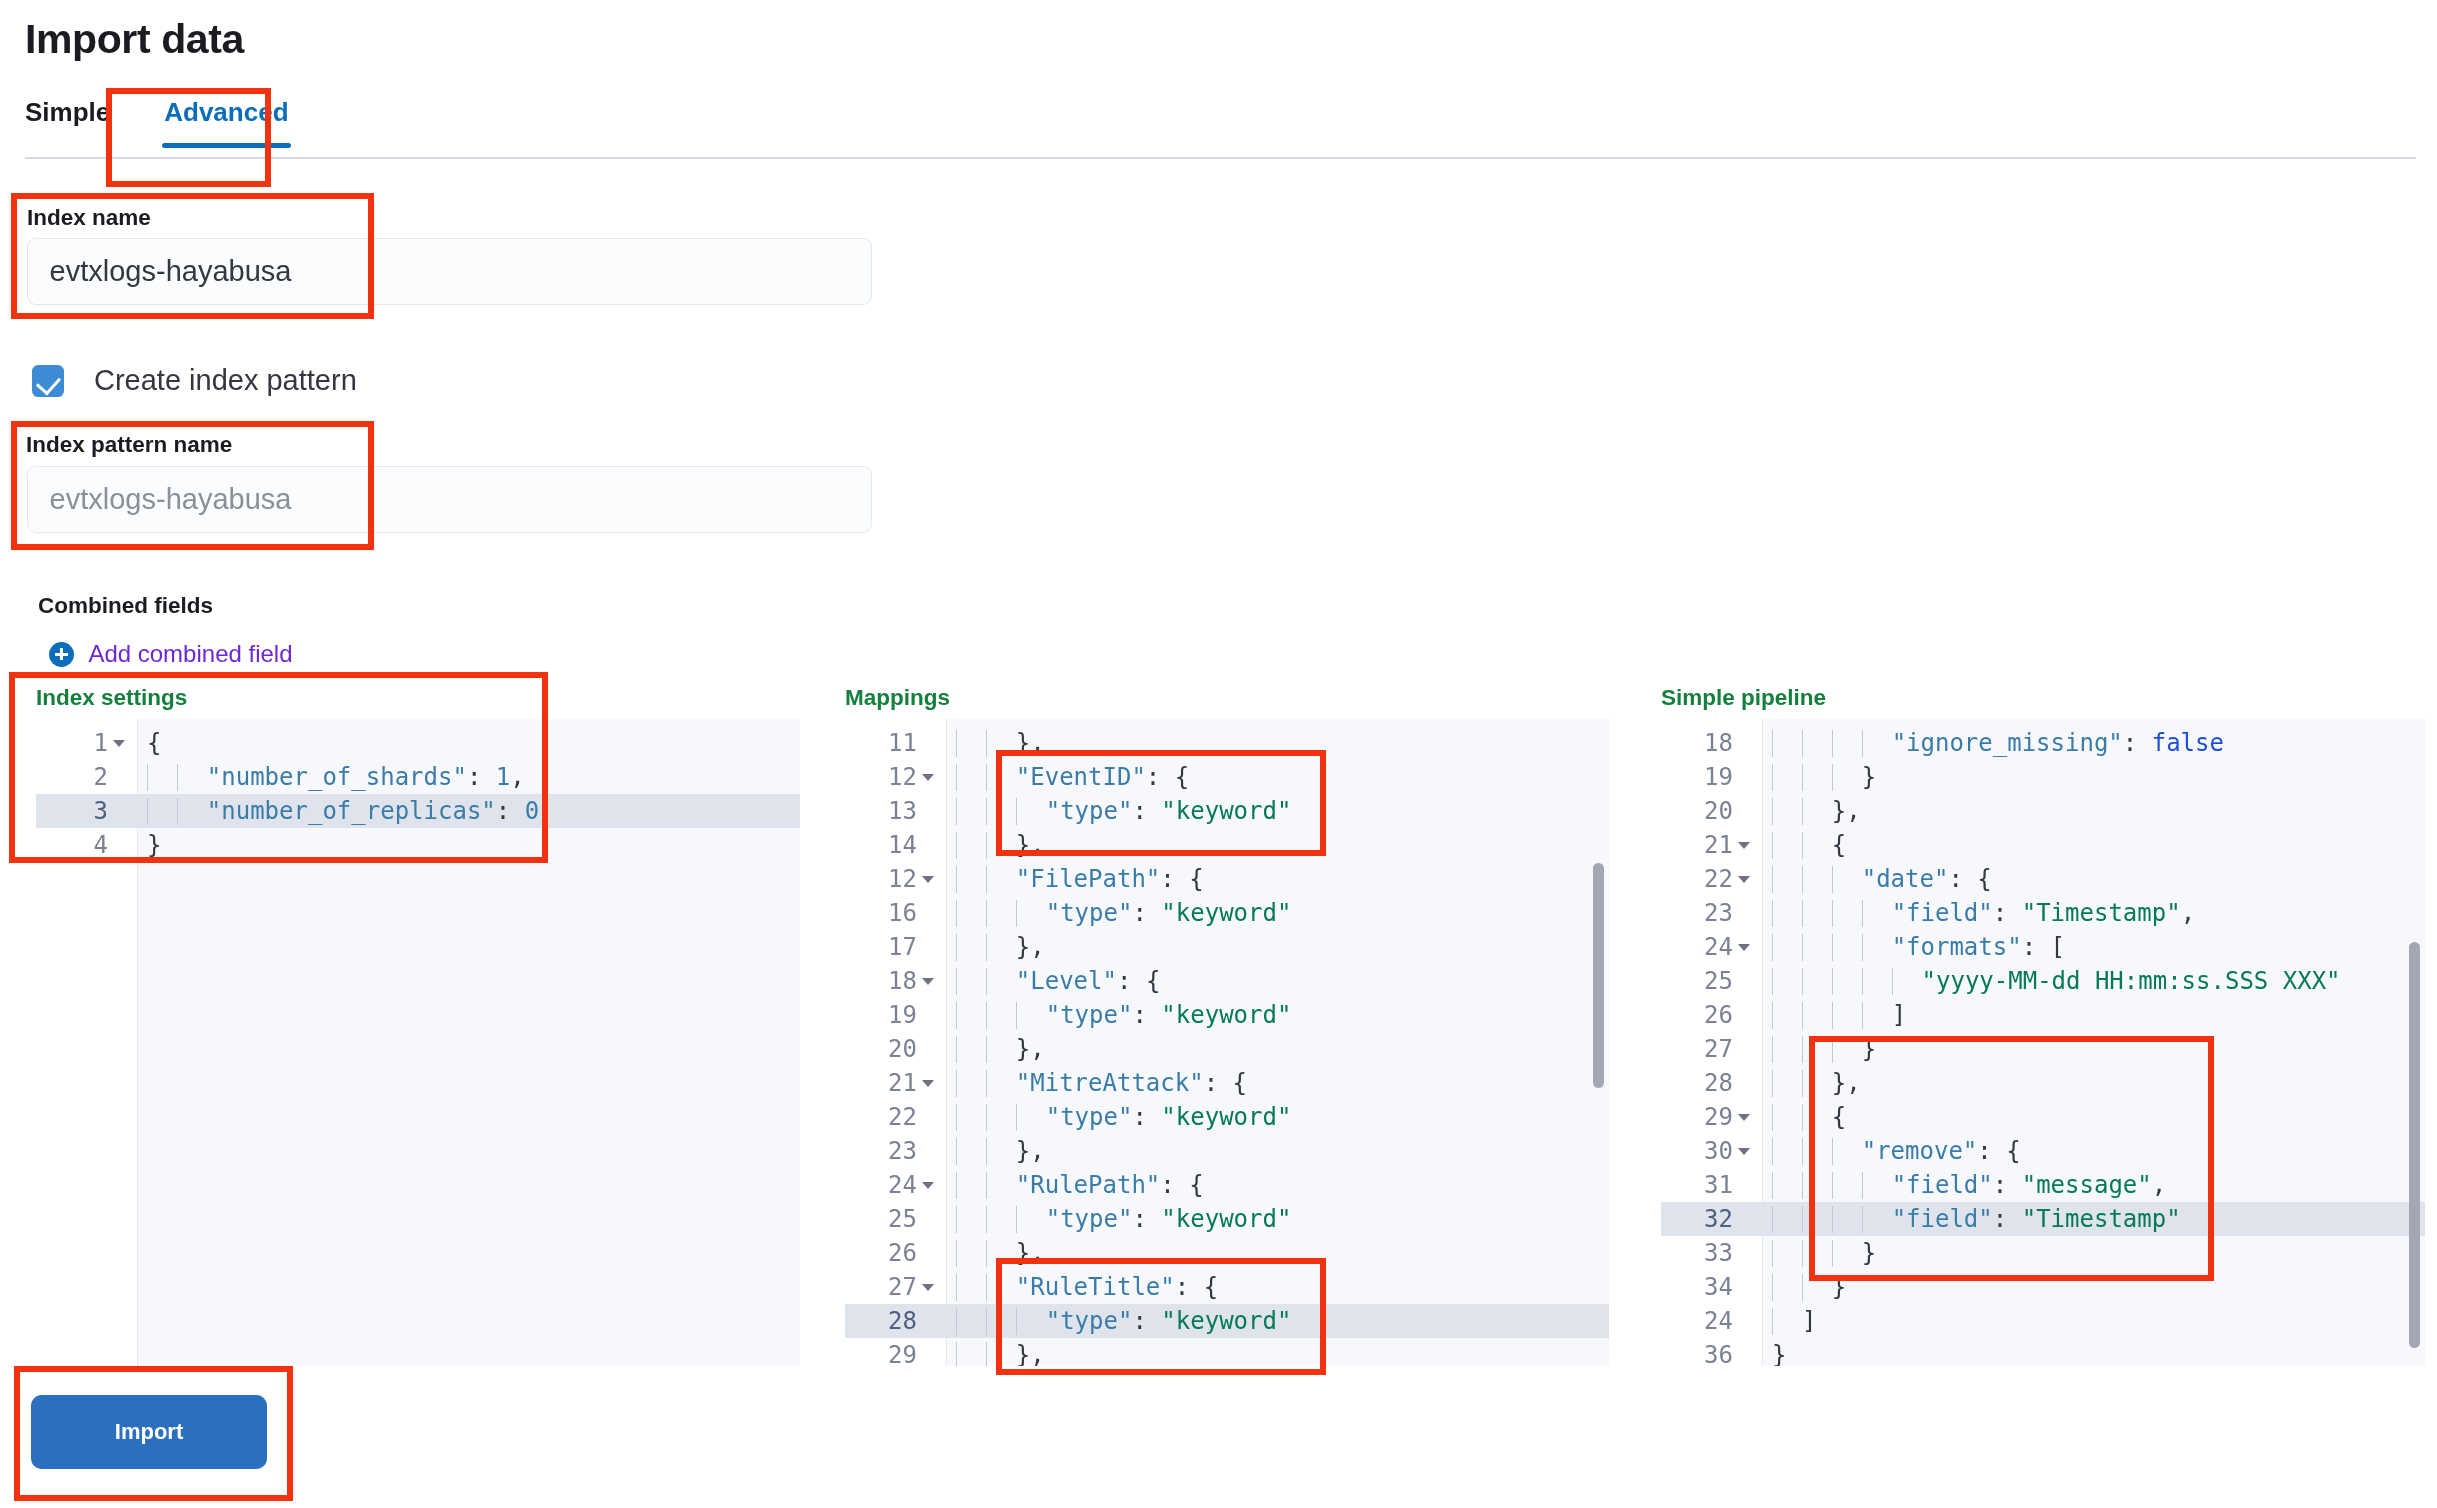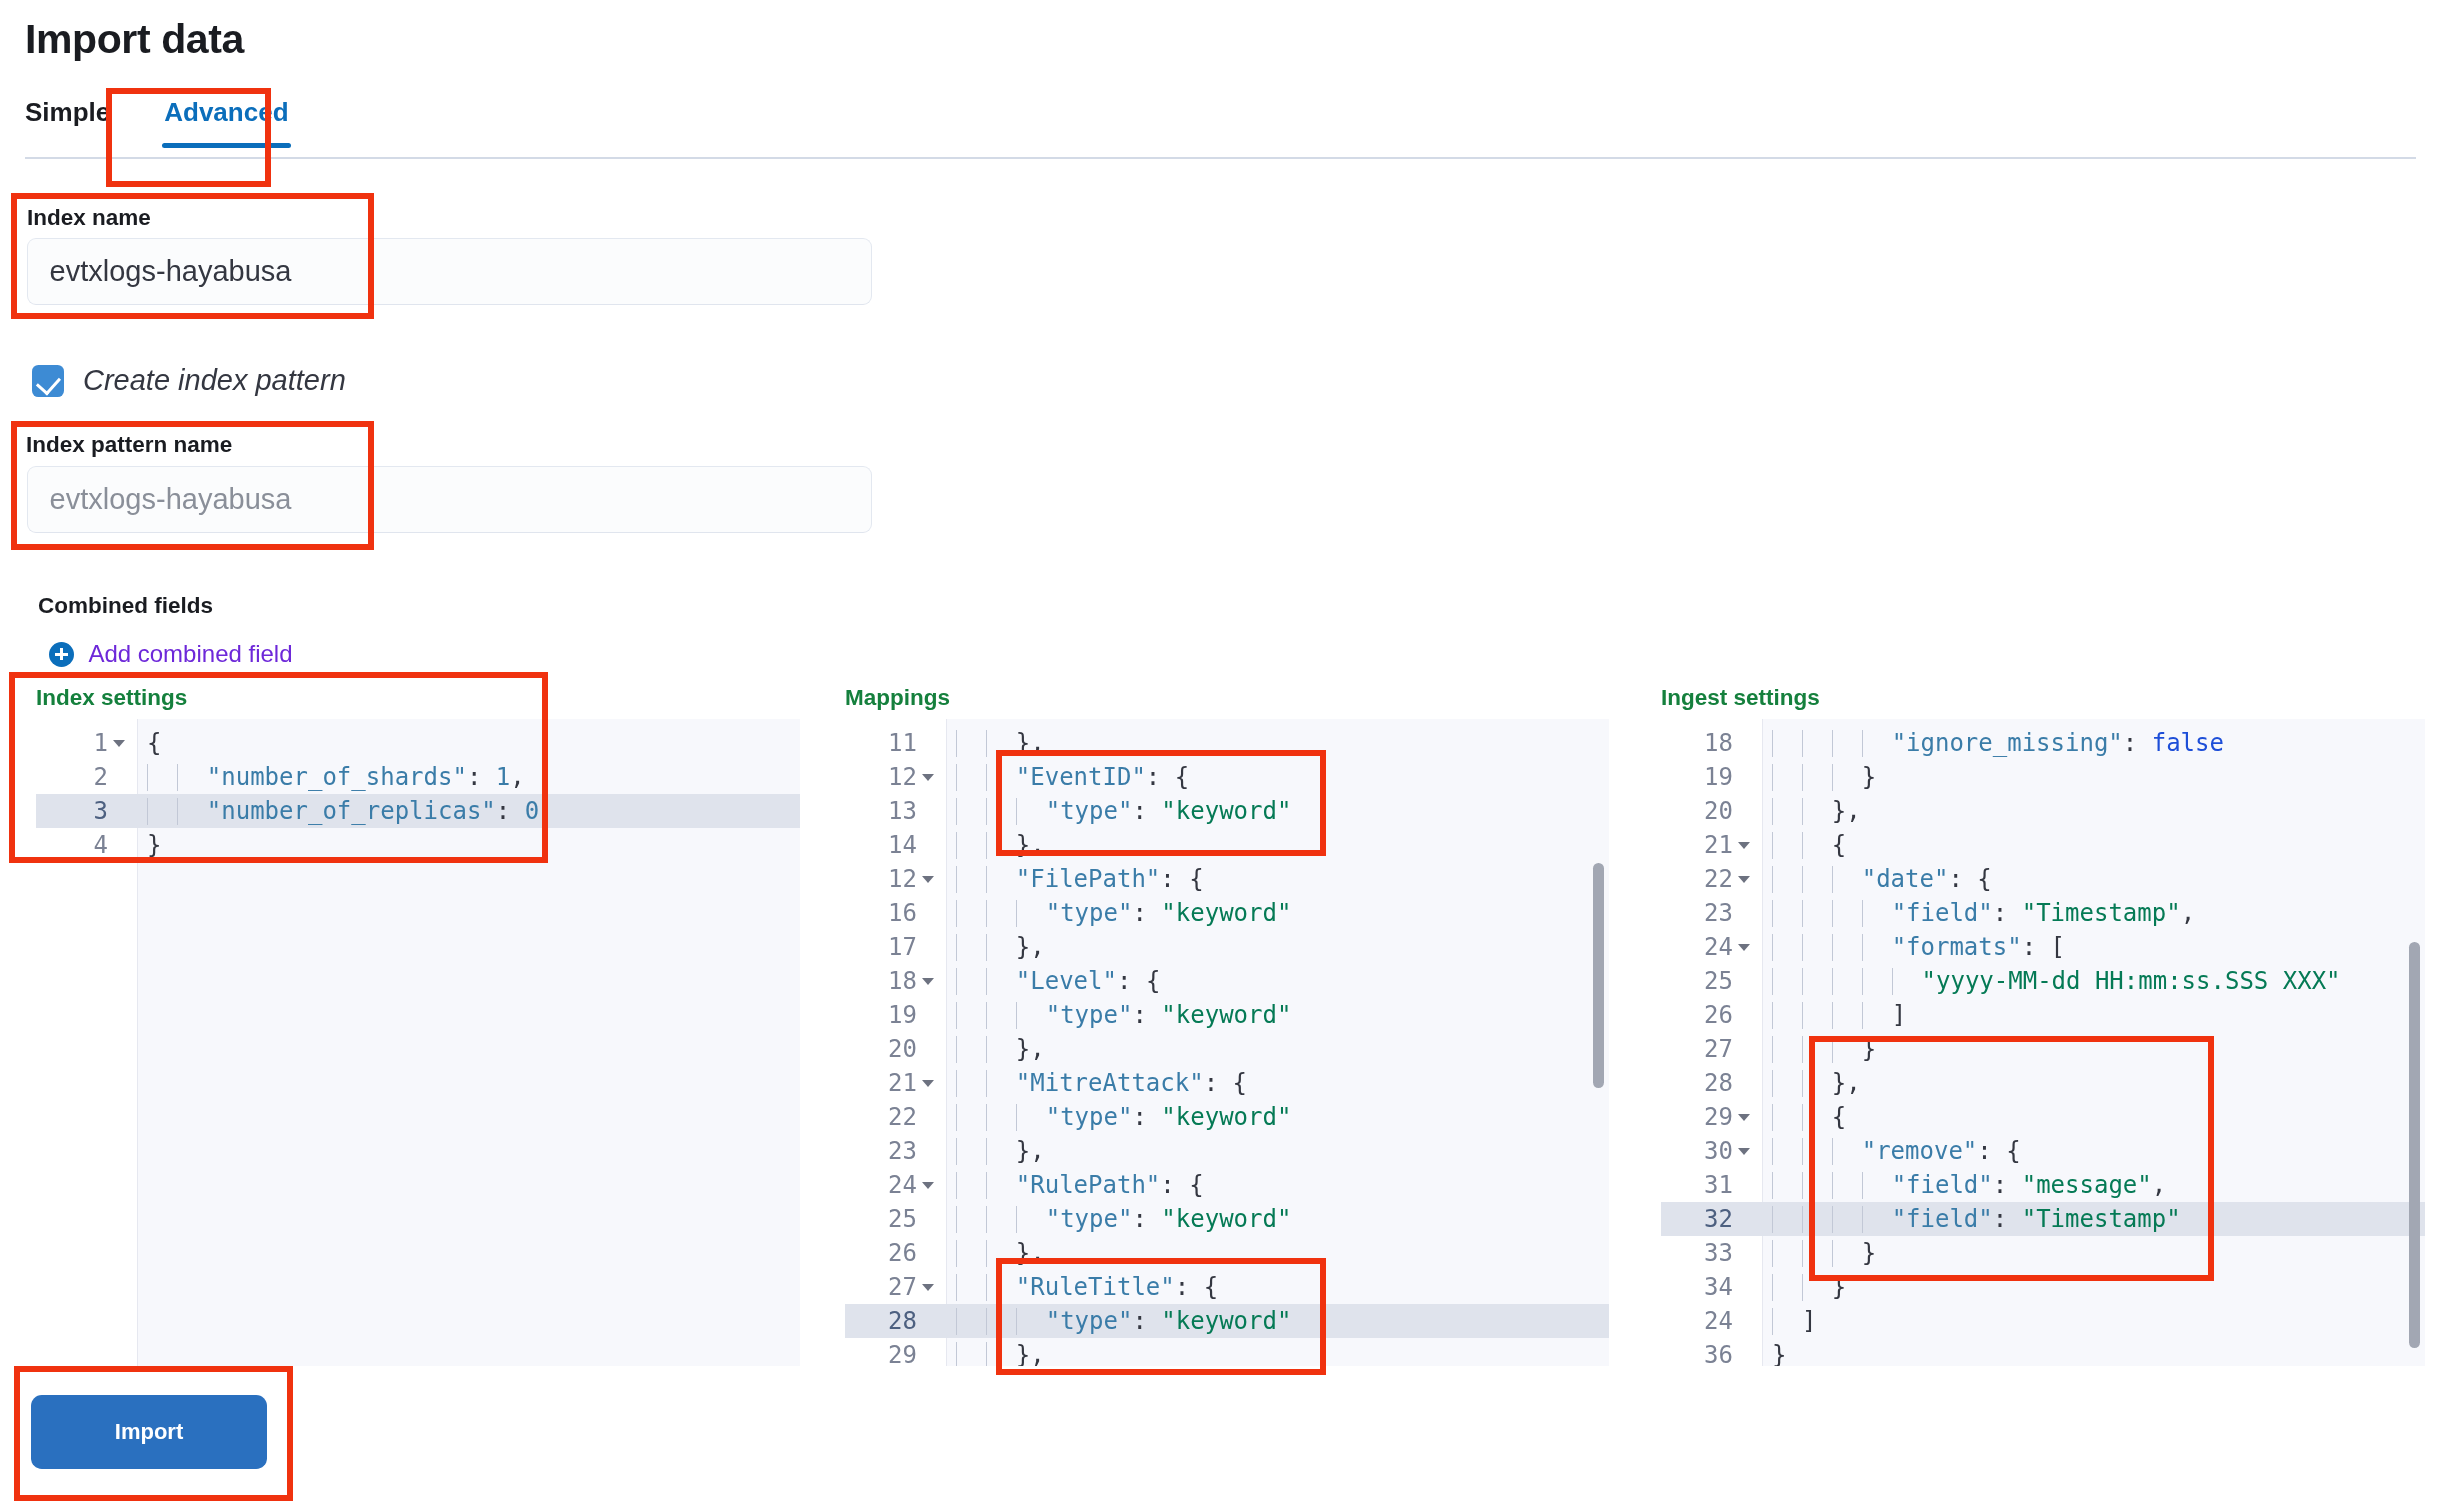--- a/index.html
+++ b/index.html
@@ -57,21 +57,21 @@
     font-size: 29px;
     display: flex; align-items: center;
     padding: 0 21.6px;
     box-sizing: border-box;
   }
   .field-input .val { color: #343741; }
   .field-input .ph { color: #8a8f99; }
 
   .checkbox-row {
     position: absolute; left: 32px; top: 364px;
-    display: flex; align-items: center; gap: 19px; font-style: italic;
+    display: flex; align-items: center; gap: 30px;
   }
   .cbx {
     width: 32px; height: 32px; border-radius: 6.3px;
     background: #3d8bd4; position: relative; flex: none;
   }
   .cbx::after {
     content: ""; position: absolute; left: 9px; top: 7.2px;
     width: 11.7px; height: 18px; border: solid #fff;
     border-width: 0 3.6px 3.6px 0; transform: rotate(42deg);
   }
@@ -226,21 +226,21 @@
         <div class="row"><span class="ln">24</span><span class="fold"></span><span class="code"><span class="guide"></span>&nbsp;&nbsp;<span class="guide"></span>&nbsp;&nbsp;<span class="b">"RulePath"</span><span class="k">:</span><span class="k"> </span><span class="k">{</span></span></div>
         <div class="row"><span class="ln">25</span><span class="code"><span class="guide"></span>&nbsp;&nbsp;<span class="guide"></span>&nbsp;&nbsp;<span class="guide"></span>&nbsp;&nbsp;<span class="b">"type"</span><span class="k">:</span><span class="k"> </span><span class="g">"keyword"</span></span></div>
         <div class="row"><span class="ln">26</span><span class="code"><span class="guide"></span>&nbsp;&nbsp;<span class="guide"></span>&nbsp;&nbsp;<span class="k">}</span><span class="k">,</span></span></div>
         <div class="row"><span class="ln">27</span><span class="fold"></span><span class="code"><span class="guide"></span>&nbsp;&nbsp;<span class="guide"></span>&nbsp;&nbsp;<span class="b">"RuleTitle"</span><span class="k">:</span><span class="k"> </span><span class="k">{</span></span></div>
         <div class="row hl"><span class="ln">28</span><span class="code"><span class="guide"></span>&nbsp;&nbsp;<span class="guide"></span>&nbsp;&nbsp;<span class="guide"></span>&nbsp;&nbsp;<span class="b">"type"</span><span class="k">:</span><span class="k"> </span><span class="g">"keyword"</span></span></div>
         <div class="row"><span class="ln">29</span><span class="code"><span class="guide"></span>&nbsp;&nbsp;<span class="guide"></span>&nbsp;&nbsp;<span class="k">}</span><span class="k">,</span></span></div>
       </div>
     <div class="scrollbar" style="left:748px; top:144px; height:225px;"></div>
   </div>
 
-  <div class="editor-title" style="left:1661px; top:685px;">Ingest settings</div>
+  <div class="editor-title" style="left:1661px; top:685px;">Simple pipeline</div>
   <div class="editor" id="ed-ingest" style="left:1661px; top:719px; width:764px; height:647px;">
     <div class="gutter-bg"></div>
     <div class="rows">
         <div class="row"><span class="ln">18</span><span class="code"><span class="guide"></span>&nbsp;&nbsp;<span class="guide"></span>&nbsp;&nbsp;<span class="guide"></span>&nbsp;&nbsp;<span class="guide"></span>&nbsp;&nbsp;<span class="b">"ignore_missing"</span><span class="k">:</span><span class="k"> </span><span class="bool">false</span></span></div>
         <div class="row"><span class="ln">19</span><span class="code"><span class="guide"></span>&nbsp;&nbsp;<span class="guide"></span>&nbsp;&nbsp;<span class="guide"></span>&nbsp;&nbsp;<span class="k">}</span></span></div>
         <div class="row"><span class="ln">20</span><span class="code"><span class="guide"></span>&nbsp;&nbsp;<span class="guide"></span>&nbsp;&nbsp;<span class="k">}</span><span class="k">,</span></span></div>
         <div class="row"><span class="ln">21</span><span class="fold"></span><span class="code"><span class="guide"></span>&nbsp;&nbsp;<span class="guide"></span>&nbsp;&nbsp;<span class="k">{</span></span></div>
         <div class="row"><span class="ln">22</span><span class="fold"></span><span class="code"><span class="guide"></span>&nbsp;&nbsp;<span class="guide"></span>&nbsp;&nbsp;<span class="guide"></span>&nbsp;&nbsp;<span class="b">"date"</span><span class="k">:</span><span class="k"> </span><span class="k">{</span></span></div>
         <div class="row"><span class="ln">23</span><span class="code"><span class="guide"></span>&nbsp;&nbsp;<span class="guide"></span>&nbsp;&nbsp;<span class="guide"></span>&nbsp;&nbsp;<span class="guide"></span>&nbsp;&nbsp;<span class="b">"field"</span><span class="k">:</span><span class="k"> </span><span class="g">"Timestamp"</span><span class="k">,</span></span></div>
         <div class="row"><span class="ln">24</span><span class="fold"></span><span class="code"><span class="guide"></span>&nbsp;&nbsp;<span class="guide"></span>&nbsp;&nbsp;<span class="guide"></span>&nbsp;&nbsp;<span class="guide"></span>&nbsp;&nbsp;<span class="b">"formats"</span><span class="k">:</span><span class="k"> </span><span class="k">[</span></span></div>

